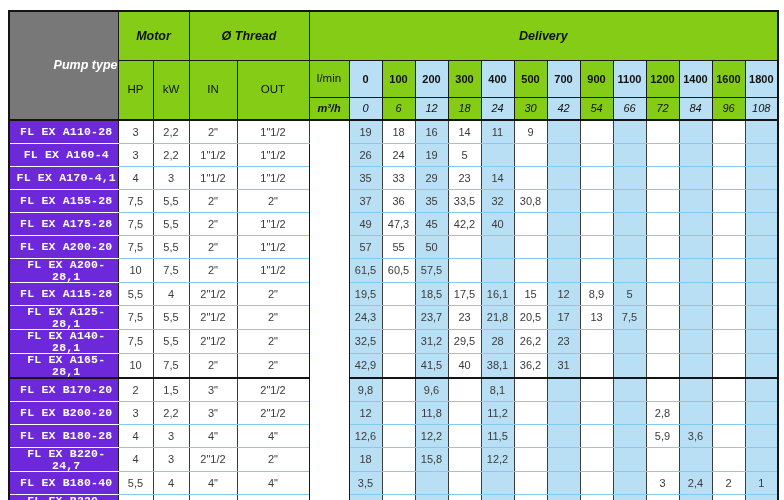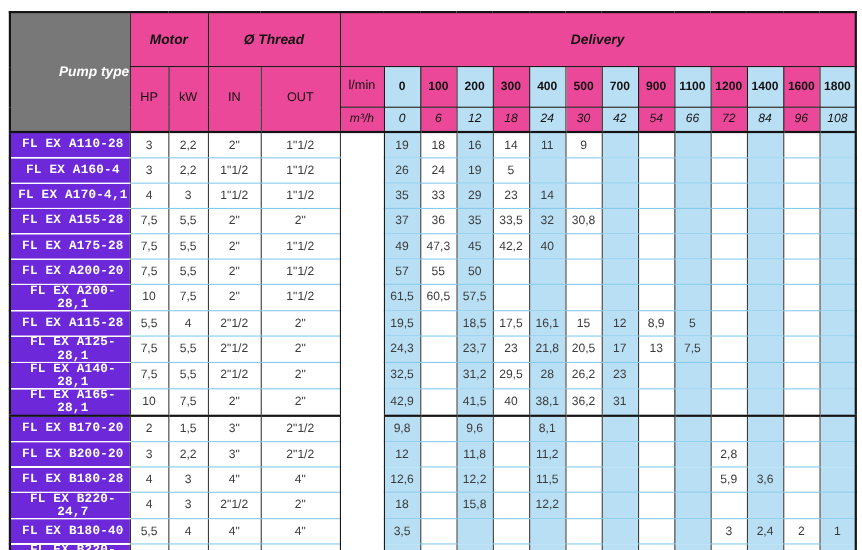--- a/index.html
+++ b/index.html
@@ -4,29 +4,29 @@
 <style>
   html,body{margin:0;padding:0;background:#ffffff;}
   .page{position:relative;width:784px;height:500px;background:#ffffff;overflow:hidden;
         font-family:"Liberation Sans",sans-serif;}
   table.pump-table{position:absolute;left:8px;top:10px;width:769px;
         border-collapse:collapse;table-layout:fixed;
         border:2px solid #141414;}
   td{padding:0;margin:0;text-align:center;vertical-align:middle;
      font-size:11px;color:#3b3b3b;overflow:hidden;line-height:1;}
   
-  .hcell{border:1px solid #1a1a1a;background:#ec4899;color:#111;}
+  .hcell{border:1px solid #1a1a1a;background:#84cc16;color:#111;}
   .hdr-top{height:48px;font-weight:bold;font-style:italic;font-size:12.5px;}
   .gray{background:#787878;color:#ffffff;text-align:right;}
   .hdr-sub{font-weight:normal;font-size:11.5px;}
   .r-lmin td{height:36px;}
   .r-m3h td{height:21px;}
   .num-b{font-weight:bold;font-size:11px;}
   .num-i{font-style:italic;font-size:11px;}
-  .m3h-lab{font-weight:normal;font-style:italic;margin-top:28px;}
+  .m3h-lab{font-weight:bold;font-style:italic;margin-top:28px;}
   
   tbody td{height:22px;}
   .pump{background:#6d28d9;color:#ffffff;font-weight:bold;text-align:center;
         padding-left:5px;font-size:11.5px;letter-spacing:.2px;
         border-bottom:1px solid #ffffff;border-right:1px solid #1f1f1f;font-family:Liberation Mono, monospace;}
   .spec{background:#ffffff;border-right:1px solid #3c3c3c;border-bottom:1px solid #85cbee;}
   .vcell{border-right:1px solid #3c3c3c;border-bottom:1px solid #85cbee;}
   .blue{background:#b9dff4;}
   .mano{background:#ffffff;border-left:1px solid #1a1a1a;border-right:1px solid #1a1a1a;}
   tbody tr:first-child td{border-top:2px solid #141414;}

